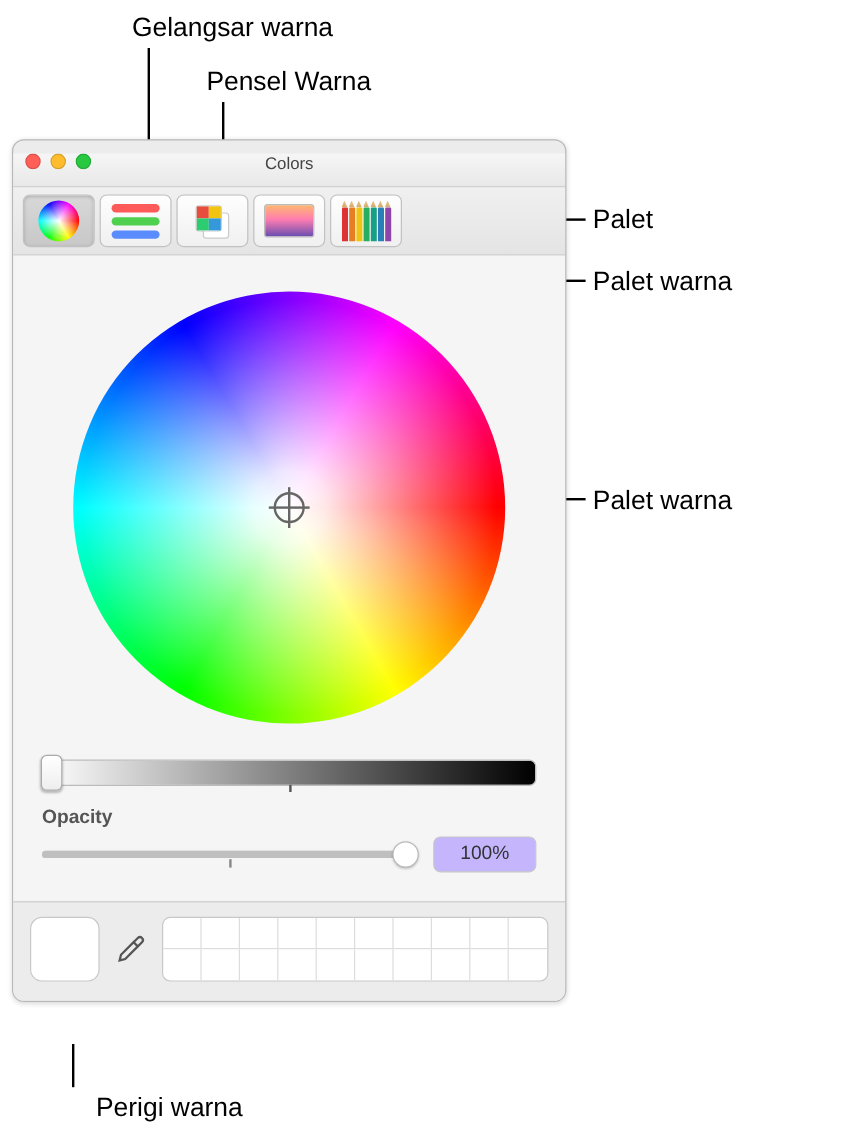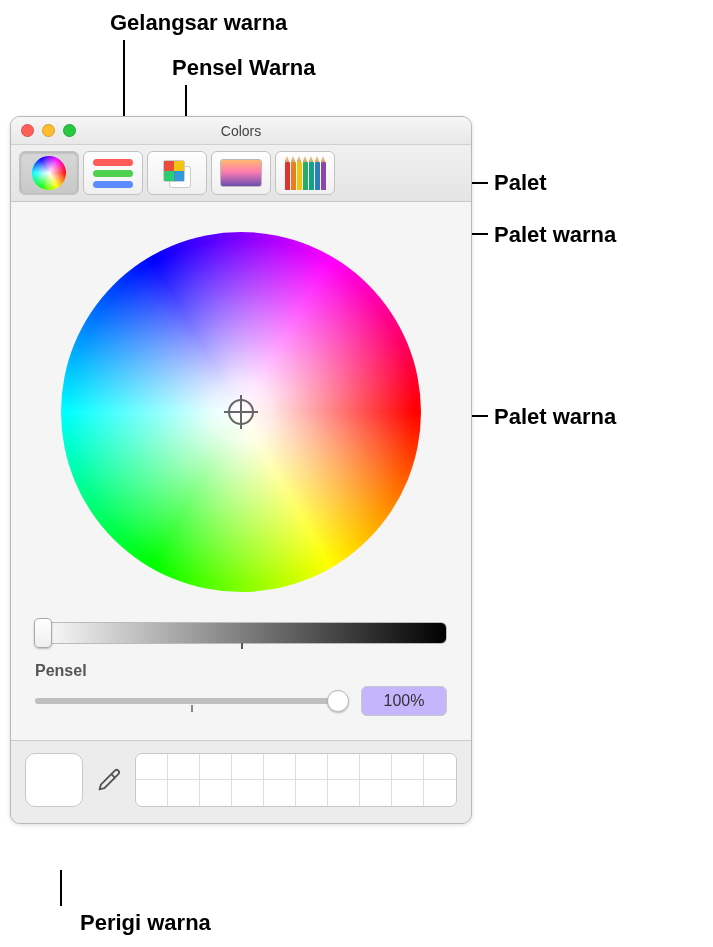--- a/index.html
+++ b/index.html
@@ -9,21 +9,20 @@
     width: 713px;
     height: 947px;
     position: relative;
   }
   
   
   .callout {
     position: absolute;
     font-size: 22px;
     color: #000;
-    font-weight: bold;
   }
   .callout-line {
     position: absolute;
     background: #000;
   }
   
   
   .window {
     position: absolute;
     left: 10px;
@@ -33,25 +32,25 @@
     border-radius: 10px;
     background: #ececec;
     box-shadow: 0 1px 4px rgba(0,0,0,0.15);
     overflow: hidden;
   }
   
   
   .titlebar {
     height: 28px;
     display: flex;
-    align-items: center;
     padding: 0 10px;
     background: linear-gradient(#f6f6f6,#e8e8e8);
     border-bottom: 1px solid #d0d0d0;
     position: relative;
+    margin-top: 11px;
   }
   .traffic {
     display: flex;
     gap: 8px;
   }
   .tl {
     width: 13px; height: 13px; border-radius: 50%;
     border: 0.5px solid rgba(0,0,0,0.15);
   }
   .tl.red { background:#ff5f57;} .tl.yel{background:#febc2e;} .tl.grn{background:#28c840;}
@@ -277,21 +276,21 @@
       <div class="color-wheel">
         <div class="crosshair"></div>
       </div>
     </div>
 
     <div class="bright-slider">
       <div class="tick"></div>
       <div class="knob"></div>
     </div>
 
-    <div class="opacity-label">Pensel</div>
+    <div class="opacity-label">Opacity</div>
     <div class="opacity-row">
       <div class="op-track">
         <div class="tick"></div>
         <div class="op-knob"></div>
       </div>
       <input class="op-field" value="100%" style="">
     </div>
   </div>
 
   <div class="bottom">

